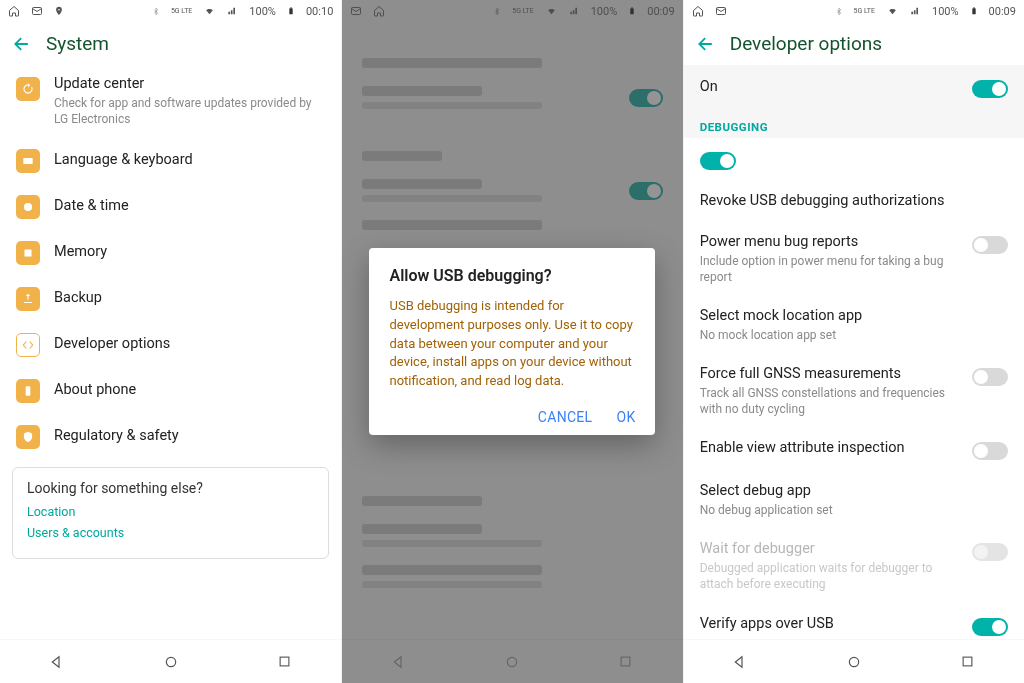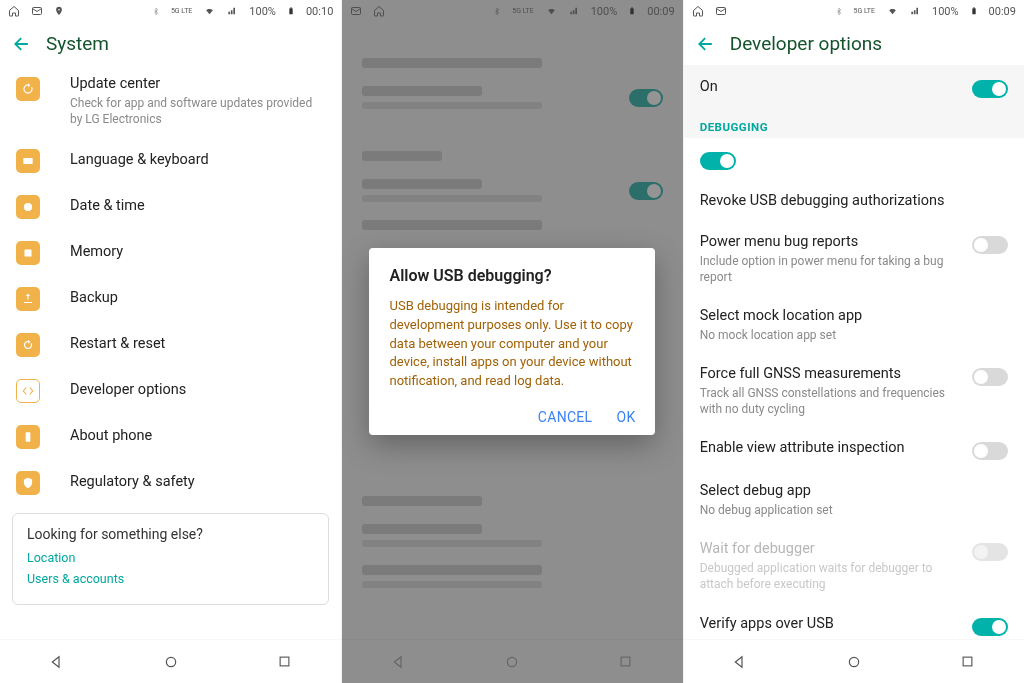--- a/index.html
+++ b/index.html
@@ -43,21 +43,21 @@
     padding: 10px 14px 10px 12px;
   }
   .back-arrow { color: #00a8a0; display:flex; }
   .header-title { font-size: 19px; color: #14532d; }
 
   
   .scroll { flex: 1; overflow: hidden; padding: 0; }
   .setting-item {
     display: flex;
     align-items: flex-start;
-    gap: 30px;
+    gap: 14px;
     padding: 10px 16px;
     min-height: 42px;
   }
   .setting-item.tall { align-items: center; }
   .icon-box {
     width: 24px; height: 24px;
     border-radius: 5px;
     background: #f2b24a;
     flex-shrink: 0;
     margin-top: 2px;
@@ -261,30 +261,20 @@
       <div class="icon-box">
           <svg viewBox="0 0 24 24" fill="#fff">
             <path d="M12 3l4 4h-3v6h-2V7H8l4-4zM5 17h14v2H5z"></path>
           </svg>
         </div>
       <div class="item-text">
           <div class="item-title">Backup</div>
         </div>
     </div>
     <div class="setting-item tall">
-      <div class="icon-box">
-          <svg viewBox="0 0 24 24" fill="#fff">
-            <path d="M12 5a7 7 0 1 0 6.3 4H16a5 5 0 1 1-4-2v3l4-3.5L12 3v2z"></path>
-          </svg>
-        </div>
-      <div class="item-text">
-          <div class="item-title">Restart &amp; reset</div>
-        </div>
-    </div>
-    <div class="setting-item tall">
       <div class="icon-box outline">
           <svg viewBox="0 0 24 24" fill="#f2b24a">
             <path d="M9 6l-5 6 5 6m6-12l5 6-5 6" stroke="#f2b24a" stroke-width="2" fill="none"></path>
           </svg>
         </div>
       <div class="item-text">
           <div class="item-title">Developer options</div>
         </div>
     </div>
     <div class="setting-item tall">

